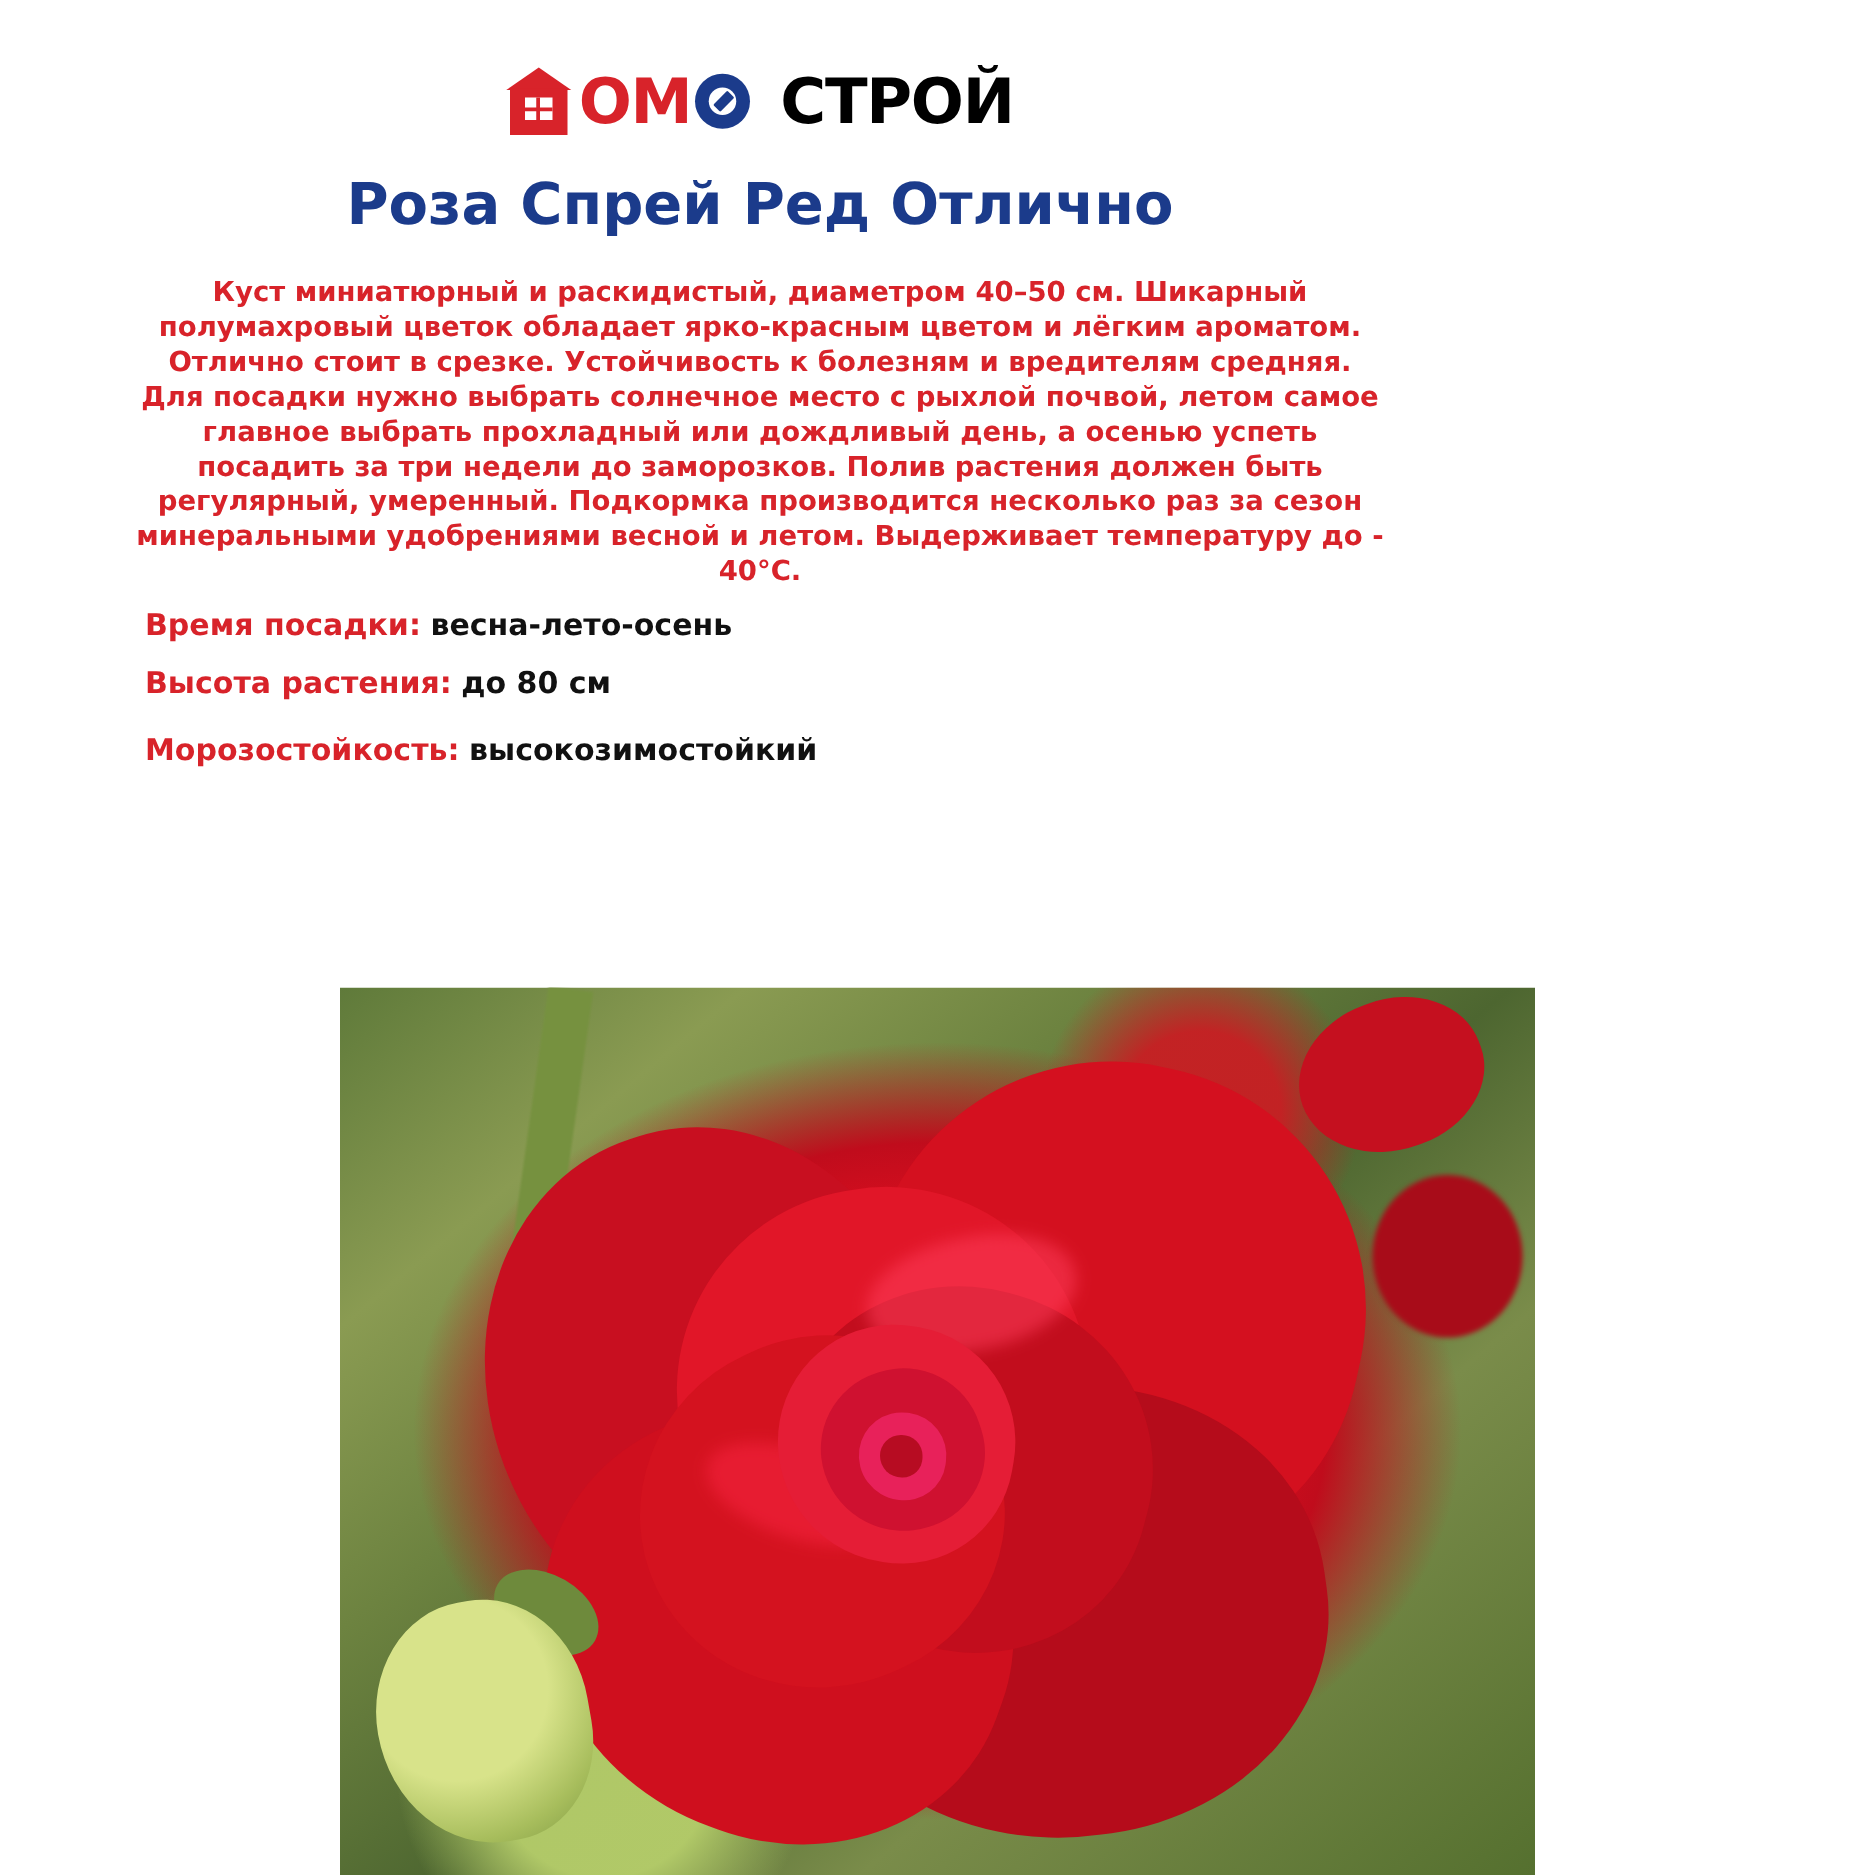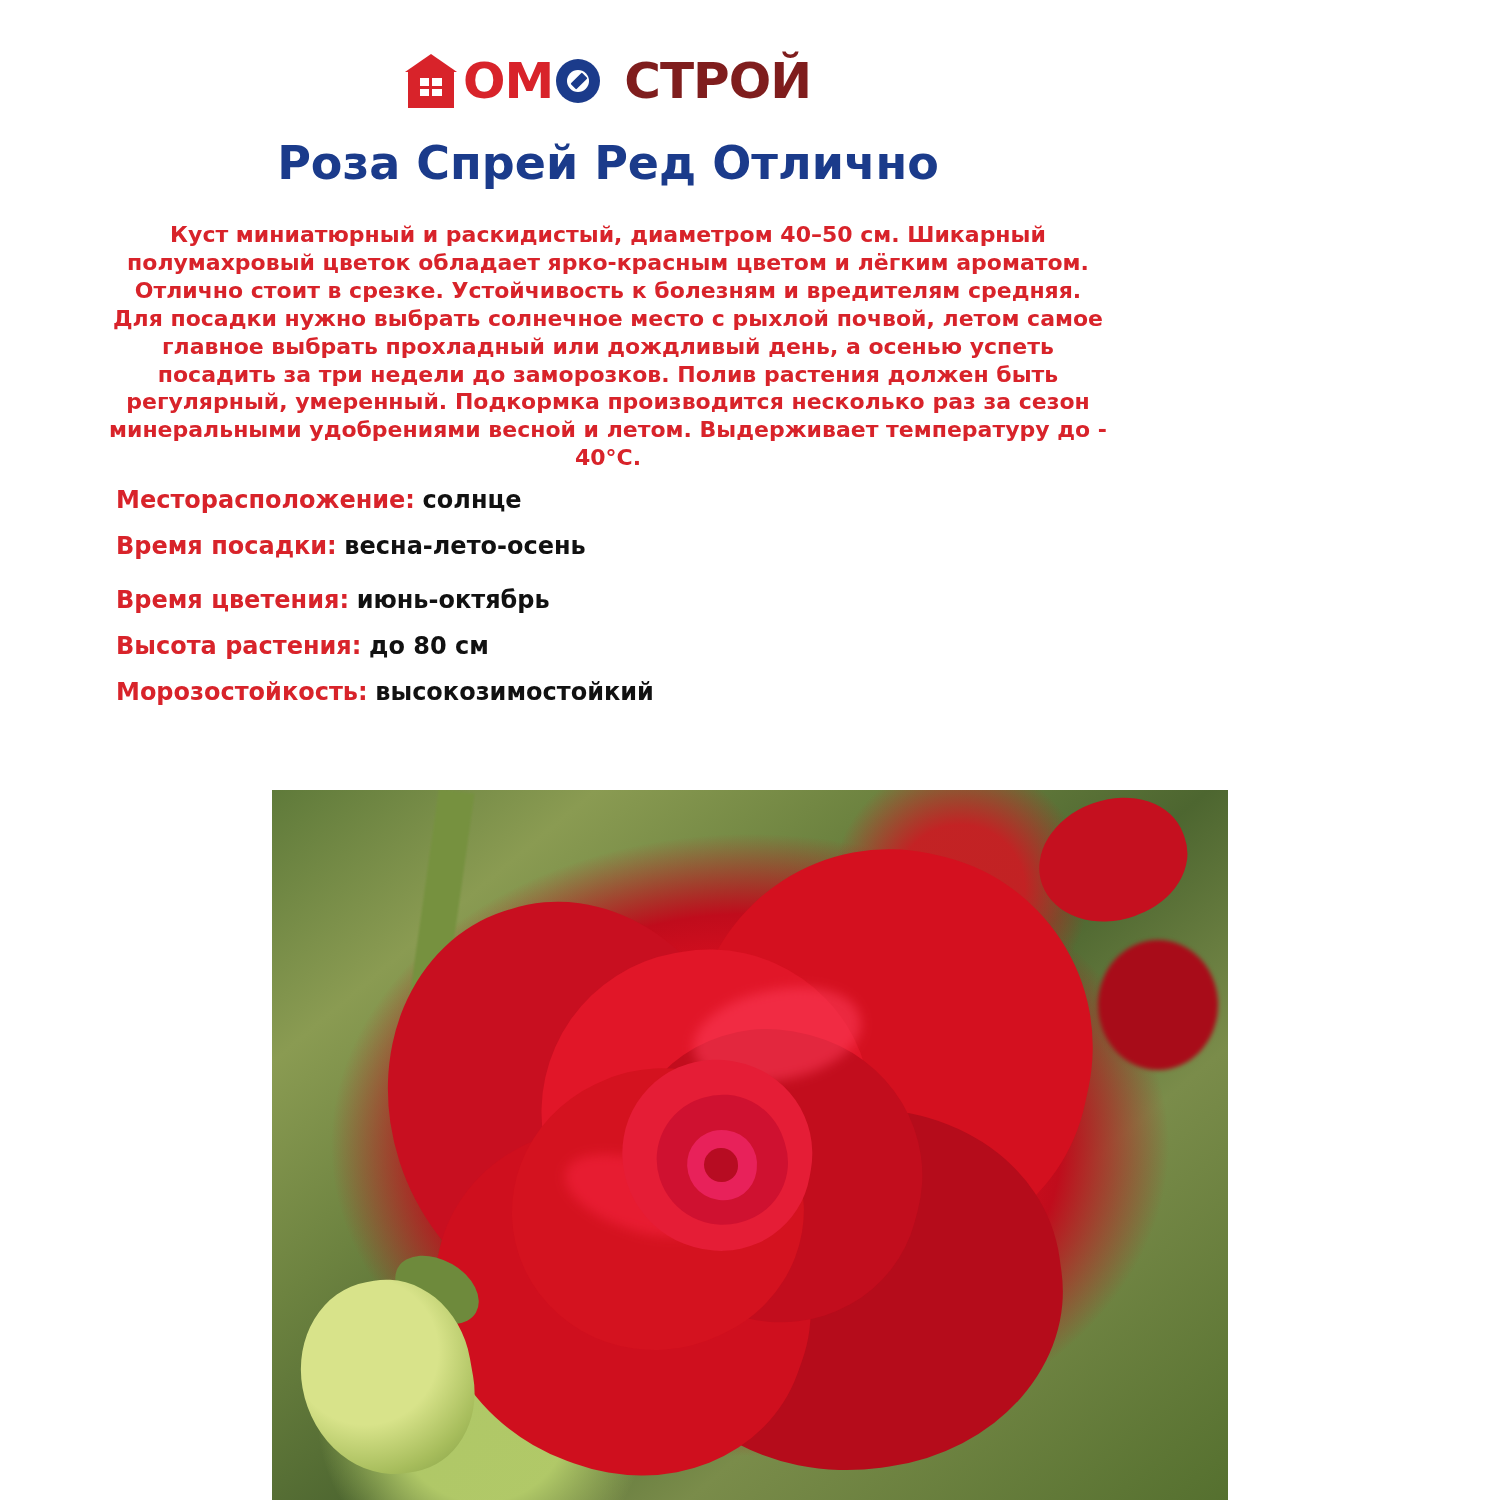--- a/index.html
+++ b/index.html
@@ -83,21 +83,21 @@
     background: #d8232a;
   }
   .logo-text {
     font-size: 50px;
     font-weight: 700;
     letter-spacing: -1px;
     line-height: 1;
     font-family: "DejaVu Sans", "Liberation Sans", sans-serif;
   }
   .logo-om { color: #d8232a; }
-  .logo-stroy { color: #7f1d1d; margin-left: 21px; }
+  .logo-stroy { color: #000000; margin-left: 21px; }
   .logo-o-blue {
     display: inline-block;
     position: relative;
     width: 44px;
     height: 44px;
     vertical-align: -7px;
     margin: 0 1px;
   }
   .logo-o-blue .ring {
     position: absolute;
@@ -286,30 +286,22 @@
       <span class="logo-text logo-stroy">СТРОЙ</span>
     </div>
   </div>
 
   <h1 class="title">Роза Спрей Ред Отлично</h1>
 
   <p class="description">Куст миниатюрный и раскидистый, диаметром 40–50 см. Шикарный полумахровый цветок обладает ярко-красным цветом и лёгким ароматом. Отлично стоит в срезке. Устойчивость к болезням и вредителям средняя. Для посадки нужно выбрать солнечное место с рыхлой почвой, летом самое главное выбрать прохладный или дождливый день, а осенью успеть посадить за три недели до заморозков. Полив растения должен быть регулярный, умеренный. Подкормка производится несколько раз за сезон минеральными удобрениями весной и летом. Выдерживает температуру до - 40°C.</p>
 
   <div class="props">
     <div class="prop-row">
-      <span class="prop-label">Месторасположение:</span>
-      <span class="prop-value">солнце</span>
-    </div>
-    <div class="prop-row">
       <span class="prop-label">Время посадки:</span>
       <span class="prop-value">весна-лето-осень</span>
-    </div>
-    <div class="prop-row">
-      <span class="prop-label">Время цветения:</span>
-      <span class="prop-value">июнь-октябрь</span>
     </div>
     <div class="prop-row">
       <span class="prop-label">Высота растения:</span>
       <span class="prop-value">до 80 см</span>
     </div>
     <div class="prop-row">
       <span class="prop-label">Морозостойкость:</span>
       <span class="prop-value">высокозимостойкий</span>
     </div>
   </div>

